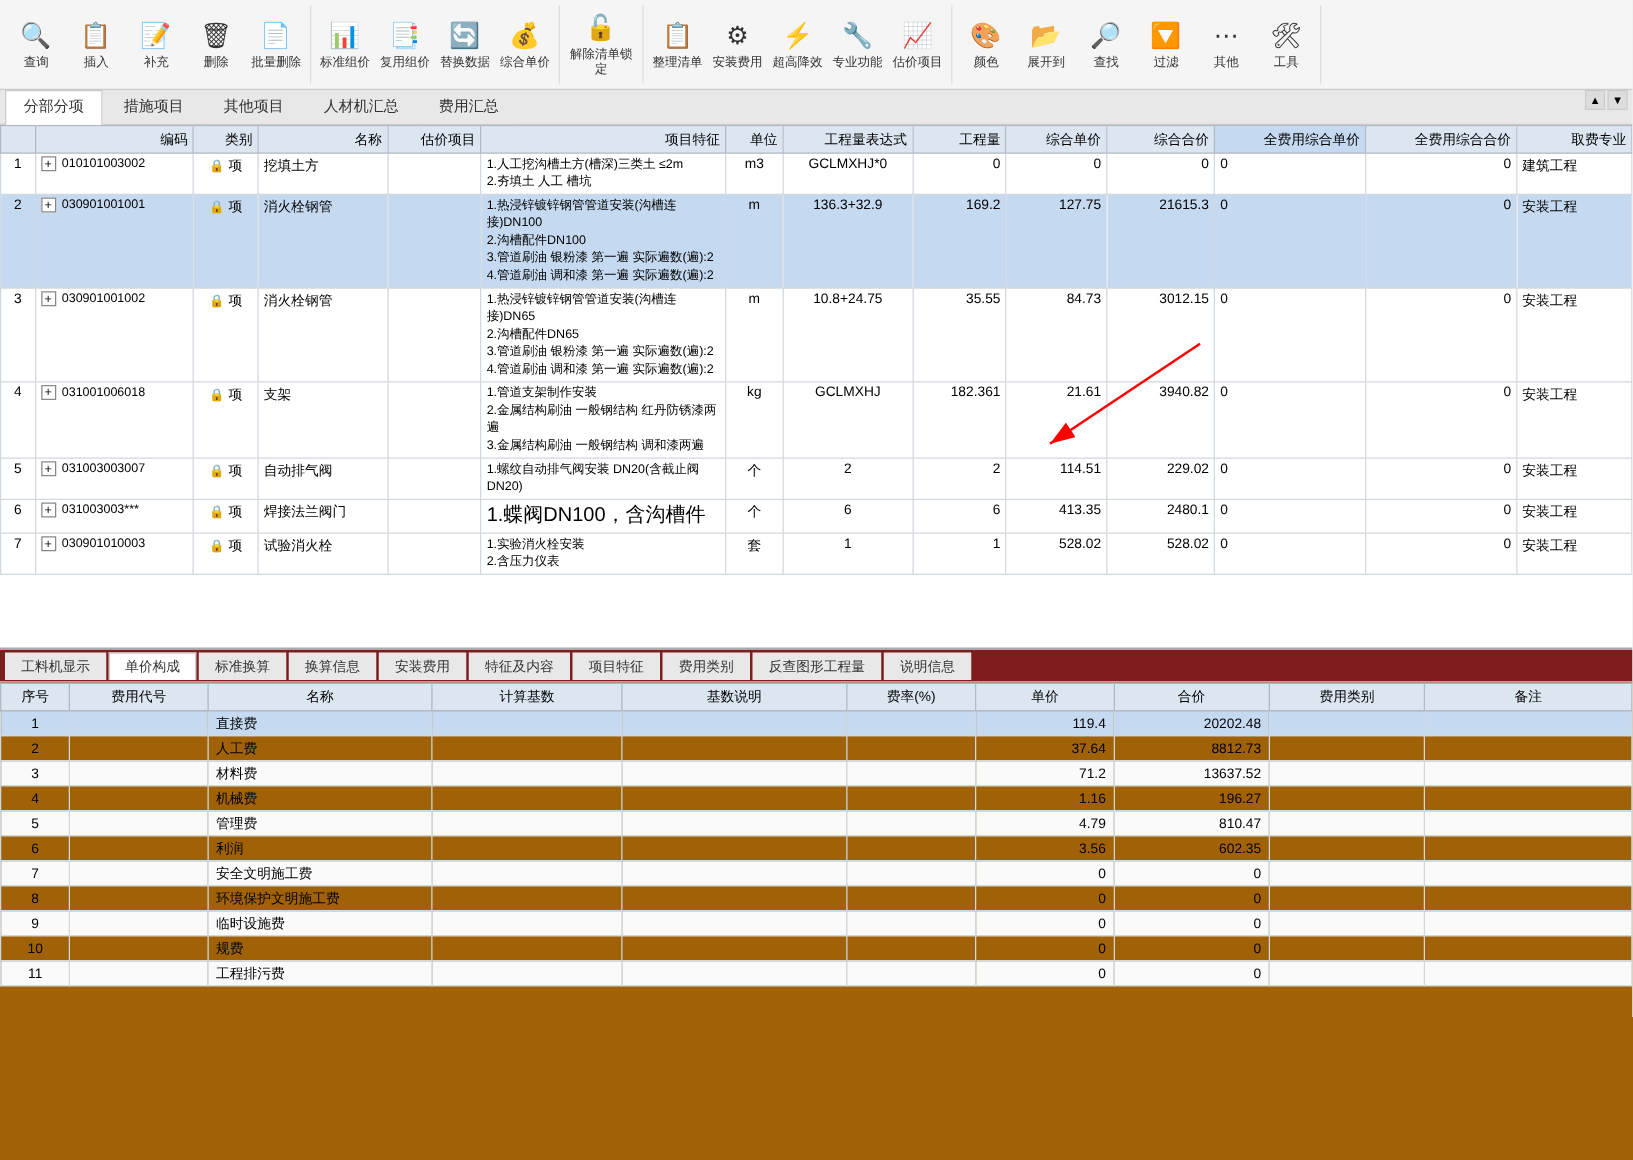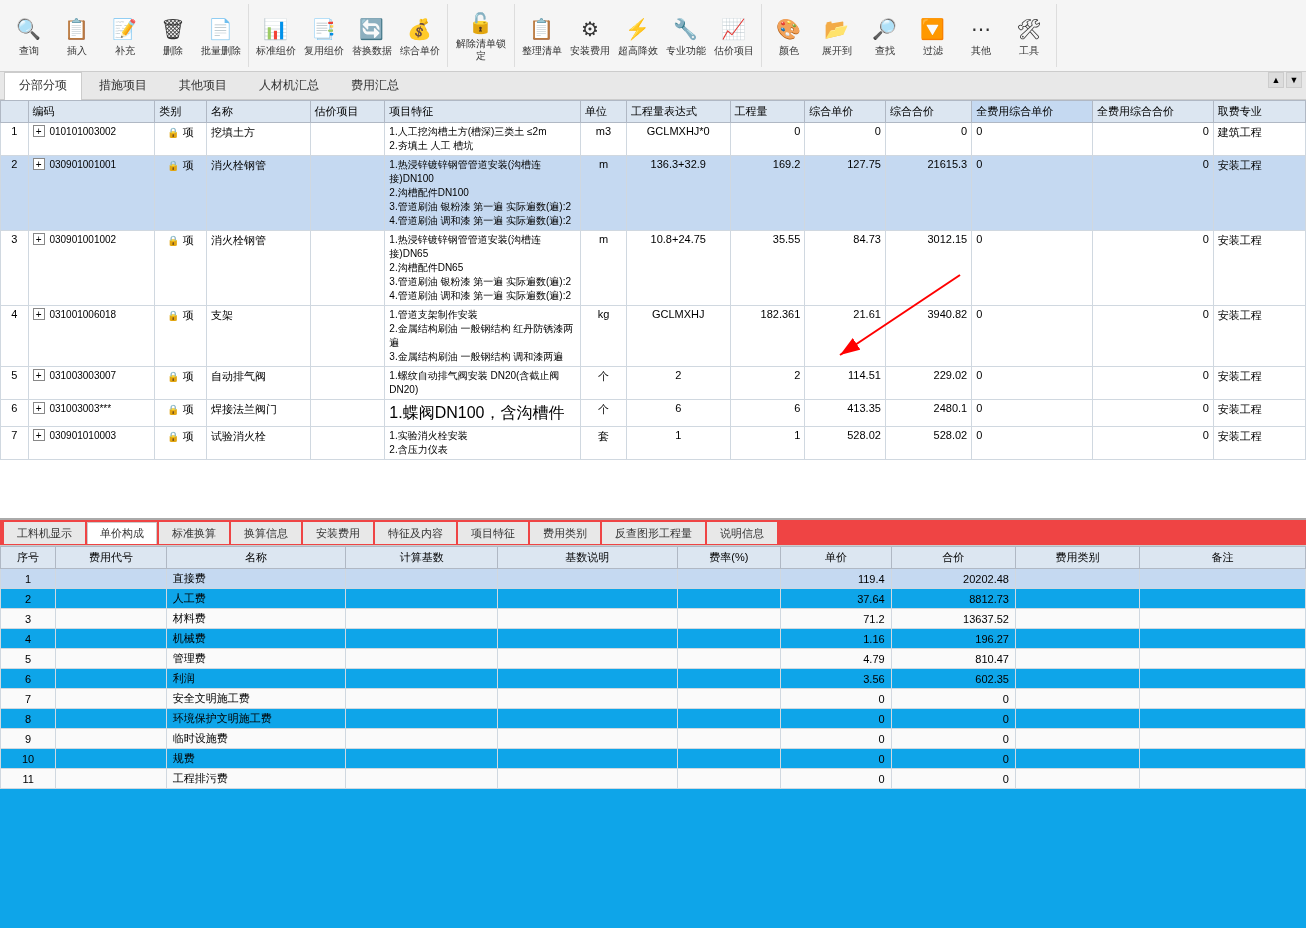--- a/index.html
+++ b/index.html
@@ -103,21 +103,21 @@
     table.data-table {
       border-collapse: collapse;
       width: 100%;
       table-layout: fixed;
       font-size: 11px;
     }
     table.data-table th {
       background: #dce6f1;
       border: 1px solid #b0b8c4;
       padding: 3px 4px;
-      text-align: left;
+      text-align: right;
       font-weight: normal;
       white-space: nowrap;
       overflow: hidden;
       margin-top: 45px;
     }
     table.data-table td {
       border: 1px solid #d0d8e0;
       padding: 2px 4px;
       overflow: hidden;
       vertical-align: top;
@@ -136,21 +136,21 @@
       align-items: center;
       justify-content: center;
       font-size: 10px;
       cursor: pointer;
       background: #fff;
       margin-right: 2px;
     }
 
     
     #bottom-tabs-row {
-      background: #ef4444;
+      background: #7f1d1d;
       border-bottom: 1px solid #ccc;
       display: flex;
       align-items: center;
       padding: 0 4px;
       height: 26px;
     }
     .bottom-tab {
       padding: 3px 12px;
       cursor: pointer;
       border: 1px solid transparent;
@@ -163,21 +163,21 @@
     .bottom-tab.active {
       background: #fff;
       border-color: #ccc;
       border-bottom-color: #fff;
       margin-bottom: -1px;
       z-index: 1;
     }
 
     
     #bottom-table-area {
-      background: #0ea5e9;
+      background: #a16207;
       overflow: auto;
       flex: 1;
     }
     table.detail-table {
       border-collapse: collapse;
       width: 100%;
       font-size: 11px;
     }
     table.detail-table th {
       background: #dce6f1;

